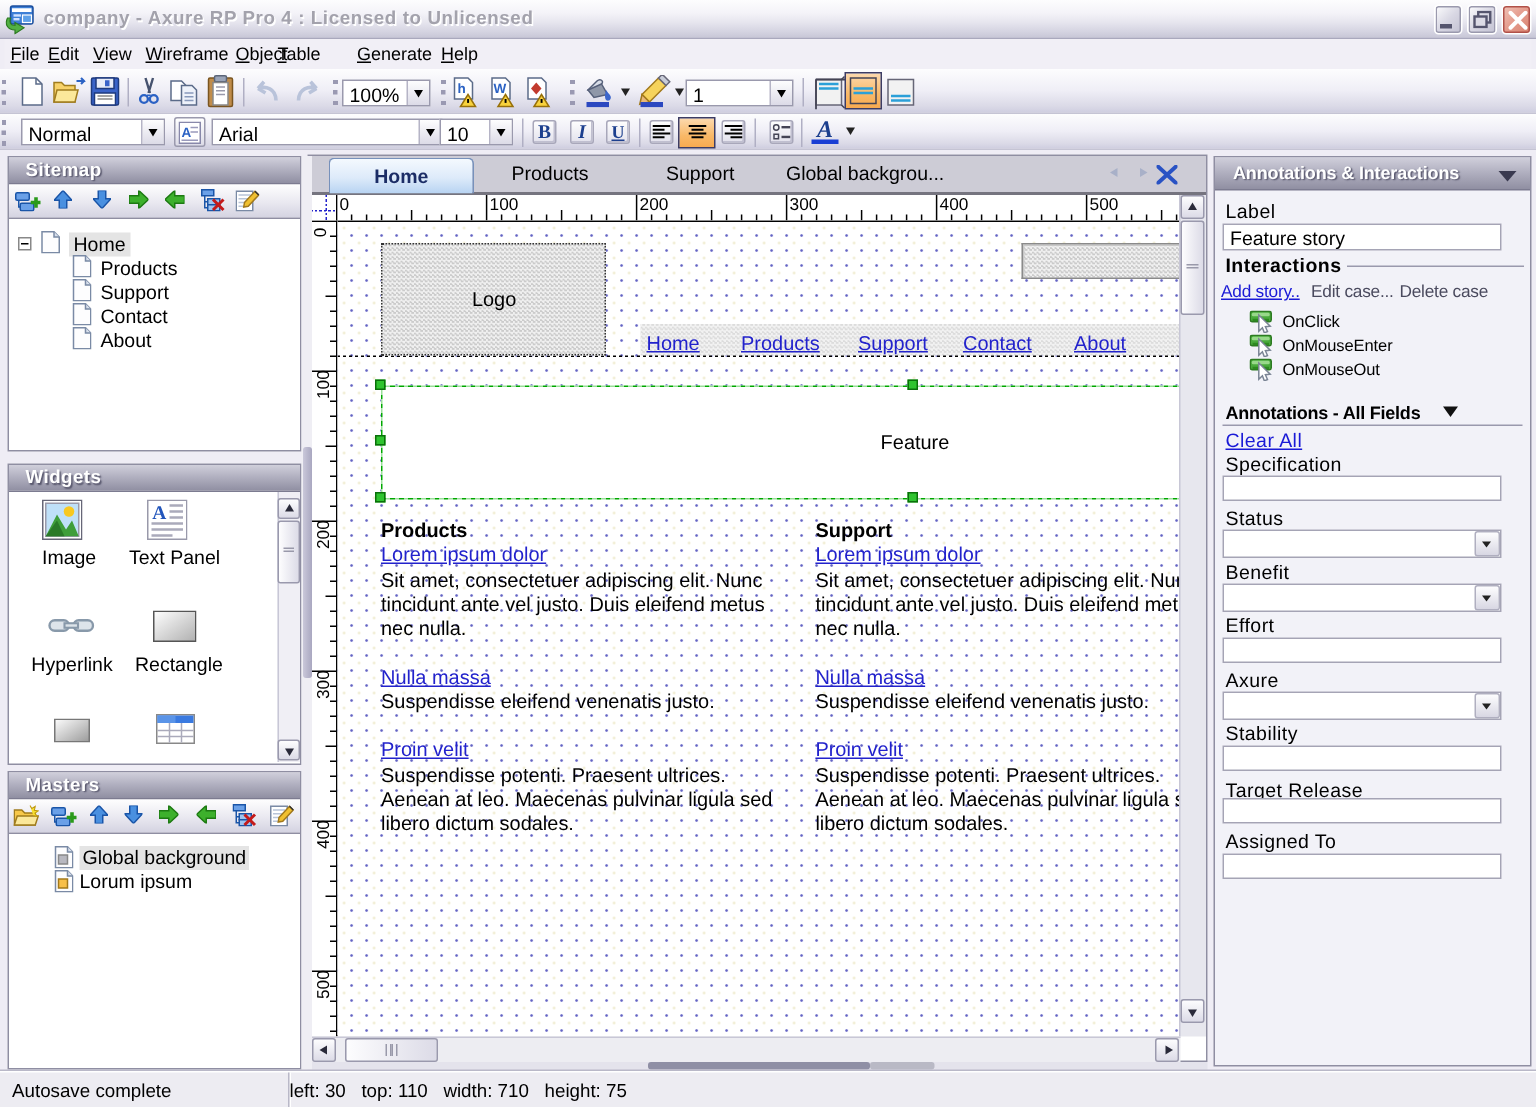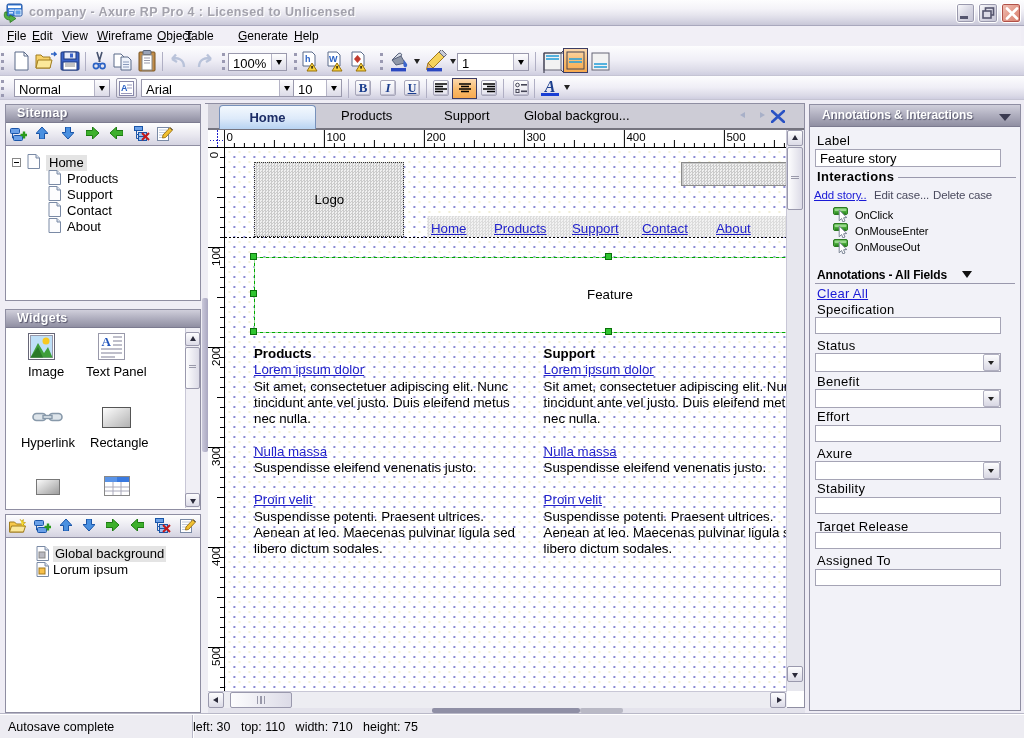--- a/index.html
+++ b/index.html
@@ -453,20 +453,21 @@
       </div>
   <div class="sbthumb" style="left:179px;top:19px;width:15px;height:42px">
         <div style="margin:17px 3px 0;border-top:1px solid #99a;border-bottom:1px solid #99a;height:3px"></div>
       </div>
   <div class="sbbtn" style="left:179px;top:165px;width:15px;height:14px">
         <div class="arr arr-dn"></div>
       </div>
 </div>
 </div>
 <div class="panel" id="masters" style="top:514px;height:199px">
+ <div class="phead">Masters</div>
  <div class="ptool" id="mstool">
   <svg style="left:3px;top:3px" width="17" height="15" viewBox="0 0 17 15">
         <use href="#newfold"></use>
       </svg>
   <svg style="left:28px;top:4px" width="17" height="14" viewBox="0 0 17 14">
         <use href="#orgadd"></use>
       </svg>
   <svg style="left:54px;top:4px" width="12" height="12" viewBox="0 0 12 12">
         <use href="#arr-up-b"></use>
       </svg>

